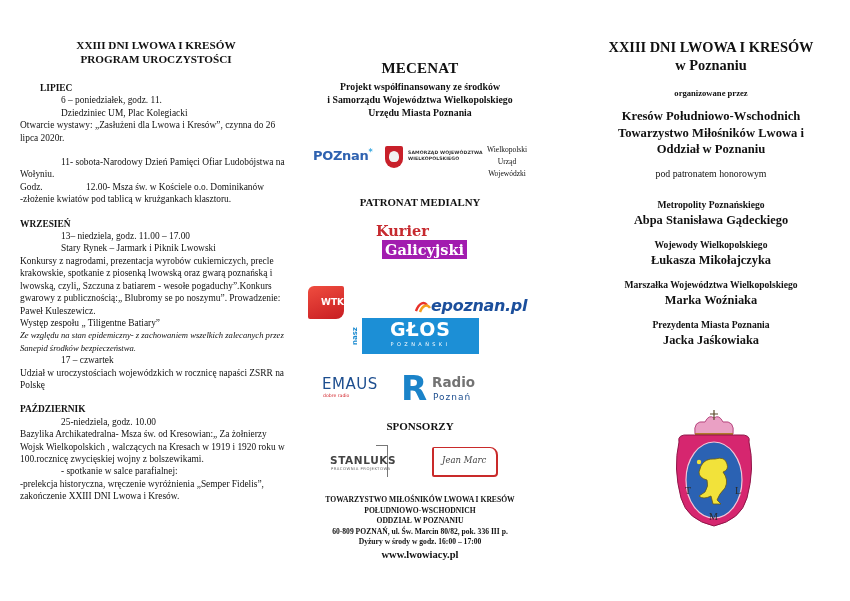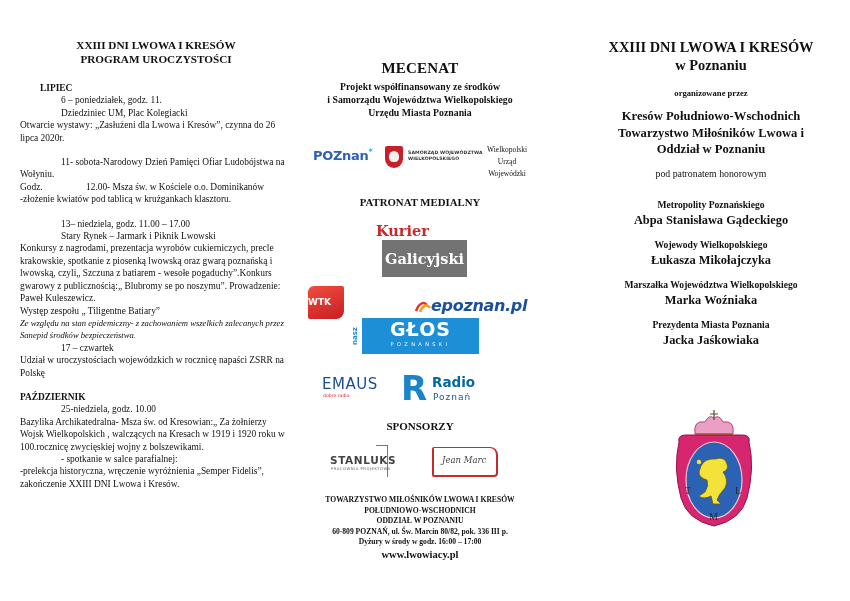--- a/index.html
+++ b/index.html
@@ -24,34 +24,34 @@
 
     .logo-poznan { position: absolute; left: 13px; top: 148px; font-family: "DejaVu Sans", sans-serif; font-weight: bold; font-size: 13px; color: #2f62b0; letter-spacing: -0.3px; }
     .logo-poznan sup { color: #3aa9e0; font-size: 8px; }
     .logo-wlkp-shield { position: absolute; left: 85px; top: 146px; width: 18px; height: 22px; background: #c8202a; border-radius: 2px 2px 9px 9px; }
     .logo-wlkp-shield::after { content: ""; position: absolute; left: 4px; top: 5px; width: 10px; height: 11px; background: #f1f1f1; border-radius: 50% 50% 40% 40%; }
     .logo-wlkp-text { position: absolute; left: 108px; top: 150px; font-family: "DejaVu Sans", sans-serif; font-size: 4.6px; line-height: 6px; color: #333; font-weight: bold; letter-spacing: 0.1px; }
     .wuw-text { position: absolute; left: 172px; top: 144px; width: 70px; text-align: center; font-size: 7.5px; font-weight: normal; line-height: 12px; }
 
     #patronat-title { top: 196px; font-size: 10.8px; font-weight: bold; }
     .kurier { position: absolute; left: 76px; top: 222px; font-family: "DejaVu Serif", serif; font-weight: bold; color: #c62a2f; font-size: 14.5px; line-height: 18px; }
-    .galicyjski { position: absolute; left: 82px; top: 240px; background: #737373; color: #fff; font-family: "DejaVu Serif", serif; font-weight: bold; font-size: 14.5px; line-height: 19px; padding: 9px 3px; }
-
-    .wtk { position: absolute; left: 8px; top: 286px; width: 36px; height: 33px; background: linear-gradient(160deg, #ef4d3f 0%, #c81d22 100%); border-radius: 6px 2px 8px 2px; color: #fff; font-family: "DejaVu Sans", sans-serif; font-weight: bold; font-size: 9px; text-align: left; line-height: 33px; }
+    .galicyjski { position: absolute; left: 82px; top: 240px; background: #a21caf; color: #fff; font-family: "DejaVu Serif", serif; font-weight: bold; font-size: 14.5px; line-height: 19px; padding: 0 3px; }
+
+    .wtk { position: absolute; left: 8px; top: 286px; width: 36px; height: 33px; background: linear-gradient(160deg, #ef4d3f 0%, #c81d22 100%); border-radius: 6px 2px 8px 2px; color: #fff; font-family: "DejaVu Sans", sans-serif; font-weight: bold; font-size: 9px; text-align: right; line-height: 33px; }
     .epoznan-mark { position: absolute; left: 115px; top: 299px; width: 16px; height: 14px; }
     .epoznan { position: absolute; left: 131px; top: 296px; font-family: "DejaVu Sans", sans-serif; font-weight: bold; font-style: italic; color: #1c4f9c; font-size: 16px; letter-spacing: -0.3px; }
     .glos-nasz { position: absolute; left: 51px; top: 318px; width: 10px; height: 36px; color: #1a8ad0; font-family: "DejaVu Sans", sans-serif; font-size: 7px; font-weight: bold; writing-mode: vertical-rl; transform: rotate(180deg); text-align: center; }
     .glos { position: absolute; left: 62px; top: 318px; width: 117px; height: 36px; background: #1c8fd6; color: #fff; text-align: center; }
     .glos-big { font-family: "DejaVu Sans", sans-serif; font-weight: bold; font-size: 19px; line-height: 22px; letter-spacing: 1px; }
     .glos-small { font-family: "DejaVu Sans", sans-serif; font-size: 5px; letter-spacing: 3.4px; line-height: 8px; }
 
     .emaus { position: absolute; left: 22px; top: 375px; font-family: "DejaVu Sans", sans-serif; color: #1d4e8f; font-size: 15px; letter-spacing: 0.5px; }
     .emaus-sub { position: absolute; left: 23px; top: 393px; font-family: "DejaVu Sans", sans-serif; color: #d2232a; font-size: 4.6px; }
     .radio-r { position: absolute; left: 101px; top: 372px; width: 27px; height: 32px; color: #1a83c9; font-family: "DejaVu Sans", sans-serif; font-weight: bold; font-size: 34px; line-height: 32px; }
-    .radio-word { position: absolute; left: 132px; top: 374px; color: #0369a1; font-family: "DejaVu Sans", sans-serif; font-weight: bold; font-size: 13.5px; }
+    .radio-word { position: absolute; left: 132px; top: 374px; color: #737373; font-family: "DejaVu Sans", sans-serif; font-weight: bold; font-size: 13.5px; }
     .radio-city { position: absolute; left: 133px; top: 392px; color: #1d4e8f; font-family: "DejaVu Sans", sans-serif; font-size: 9px; letter-spacing: 1px; }
 
     #sponsorzy-title { top: 420px; font-size: 11px; font-weight: bold; }
     .stanluks-frame { position: absolute; left: 76px; top: 445px; width: 12px; height: 32px; border-top: 1.5px solid #777; border-right: 1.5px solid #777; }
     .stanluks { position: absolute; left: 30px; top: 454px; font-family: "DejaVu Sans", sans-serif; font-weight: bold; font-size: 10.5px; color: #444; letter-spacing: 0.6px; }
     .stanluks-sub { position: absolute; left: 31px; top: 466px; font-family: "DejaVu Sans", sans-serif; font-size: 3.8px; color: #666; letter-spacing: 0.5px; }
     .jeanmarc { position: absolute; left: 132px; top: 447px; width: 66px; height: 30px; border: 2px solid #c92a2a; border-top-width: 1px; border-radius: 2px 8px 4px 2px; }
     .jeanmarc-text { position: absolute; left: 142px; top: 455px; font-family: "DejaVu Serif", serif; font-style: italic; font-size: 8.5px; color: #444; }
 
     #tow-lines { top: 495px; font-size: 7.6px; font-weight: bold; line-height: 10.5px; }
@@ -85,20 +85,21 @@
     <p class="bold">6 – poniedziałek, godz. 11.</p>
     <p class="bold">Dziedziniec UM, Plac Kolegiacki</p>
     <p>Otwarcie wystawy: „Zasłużeni dla Lwowa i Kresów”, czynna do 26 lipca 2020r.</p>
     <div class="gap"></div>
     <p><span class="bold">11- sobota</span><span>-Narodowy Dzień Pamięci Ofiar Ludobójstwa na Wołyniu.</span></p>
     <p><span>Godz. </span><span class="bold">12.00- Msza św. w Kościele o.o. Dominikanów</span></p>
     <p>-złożenie kwiatów pod tablicą w krużgankach klasztoru.</p>
   </div>
 
   <div class="section" style="margin-top:12px">
+    <p class="month">WRZESIEŃ</p>
     <p class="bold">13– niedziela, godz. 11.00 – 17.00</p>
     <p class="bold">Stary Rynek – Jarmark i Piknik Lwowski</p>
     <p>Konkursy z nagrodami, prezentacja wyrobów cukierniczych, precle krakowskie, spotkanie z piosenką lwowską oraz gwarą poznańską i lwowską, czyli„ Szczuna z batiarem - wesołe pogaduchy”.Konkurs gwarowy z publicznością:„ Blubromy se po noszymu”. Prowadzenie: Paweł Kuleszewicz.</p>
     <p>Występ zespołu „ Tiligentne Batiary”</p>
     <p class="it">Ze względu na stan epidemiczny- z zachowaniem wszelkich zalecanych przez Sanepid środków bezpieczeństwa.</p>
     <p class="bold">17 – czwartek</p>
     <p>Udział w uroczystościach wojewódzkich w rocznicę napaści ZSRR na Polskę</p>
   </div>
 
   <div class="section" style="margin-top:12px">

